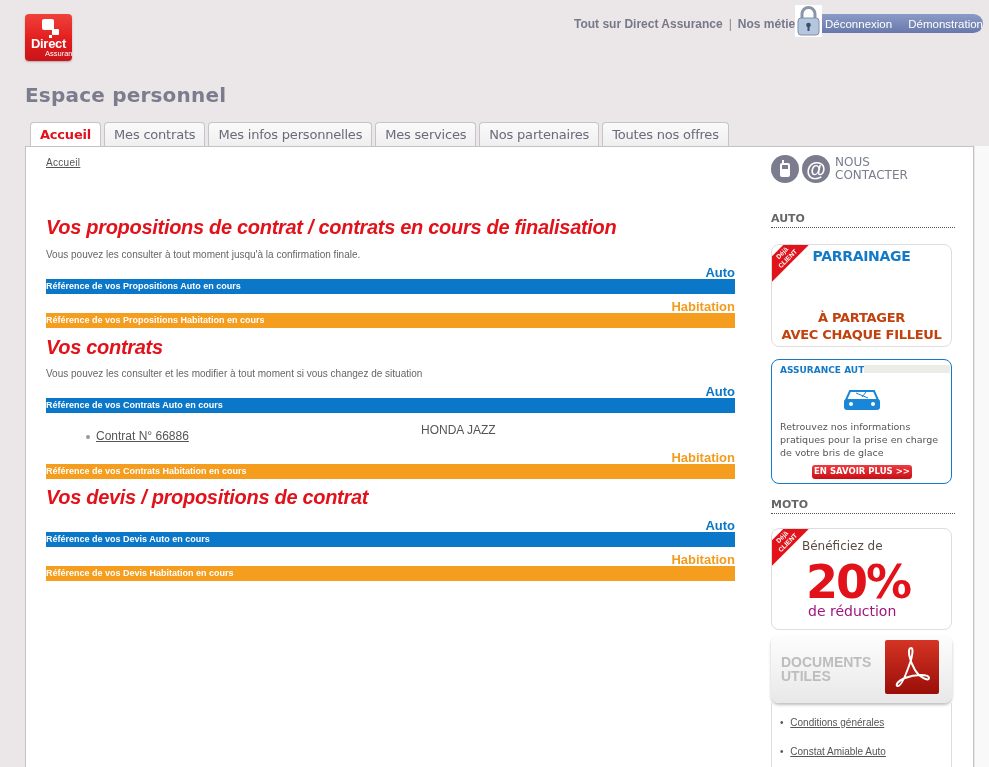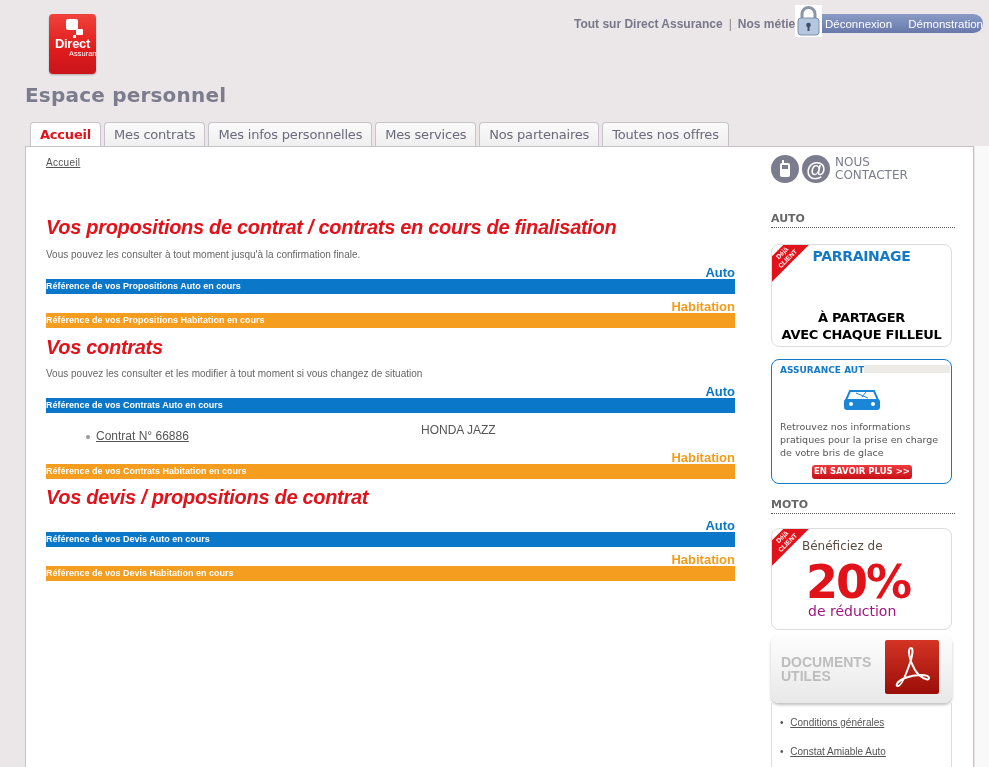--- a/index.html
+++ b/index.html
@@ -5,26 +5,25 @@
   * { box-sizing: border-box; margin: 0; padding: 0; }
   html, body { width: 989px; height: 767px; overflow: hidden; }
   body {
     background: #ebe6e7;
     font-family: "Liberation Sans", sans-serif;
     position: relative;
     color: #555;
   }
   
   .logo {
-    position: absolute; left: 25px; top: 14px; width: 47px; height: 60px;
+    position: absolute; left: 25px; top: 14px; width: 47px; height: 47px;
     border-radius: 4px;
     background: linear-gradient(180deg, #f0423a 0%, #e21d1d 55%, #c9141a 100%);
     box-shadow: 0 1px 2px rgba(0,0,0,0.25);
     overflow: hidden;
-    margin-left: 24px;
   }
   .logo .sq1 { position: absolute; left: 17px; top: 5px; width: 12px; height: 11px; background: #fff; border-radius: 2px; }
   .logo .sq2 { position: absolute; left: 27px; top: 15px; width: 7px; height: 6px; background: #fff; border-radius: 1px; }
   .logo .sq3 { position: absolute; left: 24px; top: 21px; width: 3px; height: 3px; background: #fff; }
   .logo .t1 { position: absolute; left: 0; right: 0; top: 23px; text-align: center; color: #fff; font-weight: bold; font-size: 13px; letter-spacing: -0.3px; line-height: 13px; }
   .logo .t2 { position: absolute; left: 0; right: 0; top: 36px; text-align: center; color: #fff; font-size: 7.5px; line-height: 8px; padding-left: 20px; }
 
   .page-title {
     position: absolute; left: 25px; top: 83px;
     font-size: 20px; font-weight: bold; color: #7b7c8d;
@@ -102,21 +101,21 @@
     position: absolute; left: 0; width: 181px; border: 1px solid #ddd; border-radius: 8px;
     background: #fff; overflow: hidden;
   }
   .corner {
     position: absolute; left: -22px; top: 2px; width: 70px; height: 18px;
     background: #e2121b; transform: rotate(-45deg); color: #fff; font-size: 6.5px;
     text-align: center; line-height: 8px; font-weight: bold; padding-top: 1px;
   }
   .promo1 .l1 { position: absolute; left: 0; right: 0; top: 3px; text-align: center; color: #1479c7; font-size: 14px; font-weight: bold; font-family: "DejaVu Sans", sans-serif; letter-spacing: -0.3px; }
   .promo1 .l2 { position: absolute; left: 0; right: 0; top: 14px; text-align: center; color: #1479c7; font-size: 44px; font-weight: bold; font-family: "DejaVu Sans", sans-serif; letter-spacing: -2px; }
-  .promo1 .l3 { position: absolute; left: 0; right: 0; top: 64px; text-align: center; color: #000000; font-size: 13px; font-weight: bold; font-family: "DejaVu Sans", sans-serif; line-height: 17px; letter-spacing: -0.3px; }
+  .promo1 .l3 { position: absolute; left: 0; right: 0; top: 64px; text-align: center; color: #c2410c; font-size: 13px; font-weight: bold; font-family: "DejaVu Sans", sans-serif; line-height: 17px; letter-spacing: -0.3px; }
 
   .promo2 { border: 1px solid #1479c7; }
   .promo2 .title { position: absolute; left: 8px; top: 5px; font-size: 9px; color: #1479c7; font-weight: bold; font-family: "DejaVu Sans", sans-serif; }
   .promo2 .title-bar { position: absolute; left: 92px; top: 5px; width: 86px; height: 8px; background: #ecebe6; }
   .promo2 .car { position: absolute; left: 70px; top: 27px; }
   .promo2 .txt { position: absolute; left: 8px; top: 60px; width: 170px; font-size: 9.5px; color: #555; line-height: 13px; font-family: "DejaVu Sans", sans-serif; }
   .promo2 .btn { position: absolute; left: 40px; top: 105px; width: 100px; height: 14px; background: linear-gradient(180deg,#ef3a40,#c80f16); border-radius: 3px; color: #fff; font-size: 8.5px; font-weight: bold; text-align: center; line-height: 13px; font-family: "DejaVu Sans", sans-serif; }
 
   .promo3 .l1 { position: absolute; left: 30px; top: 10px; font-size: 12px; color: #5a4a3f; font-family: "DejaVu Sans", sans-serif; }
   .promo3 .l2 { position: absolute; left: 34px; top: 26px; font-size: 46px; font-weight: bold; color: #e2121b; font-family: "DejaVu Sans", sans-serif; letter-spacing: -2px; }

